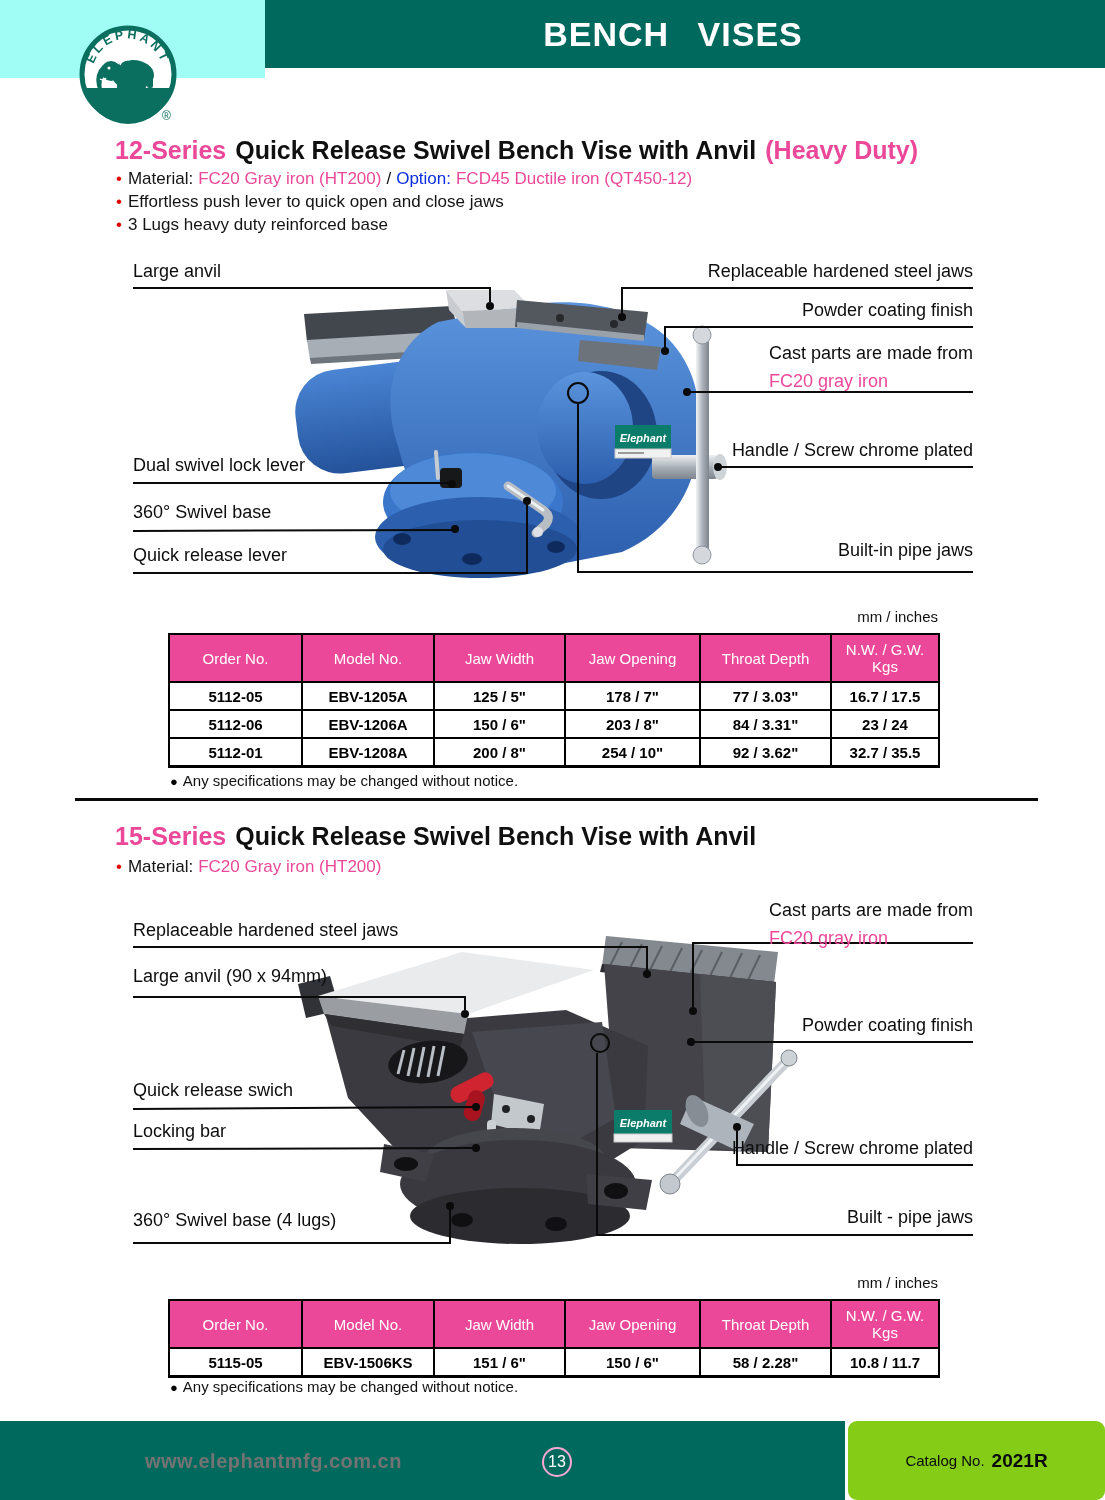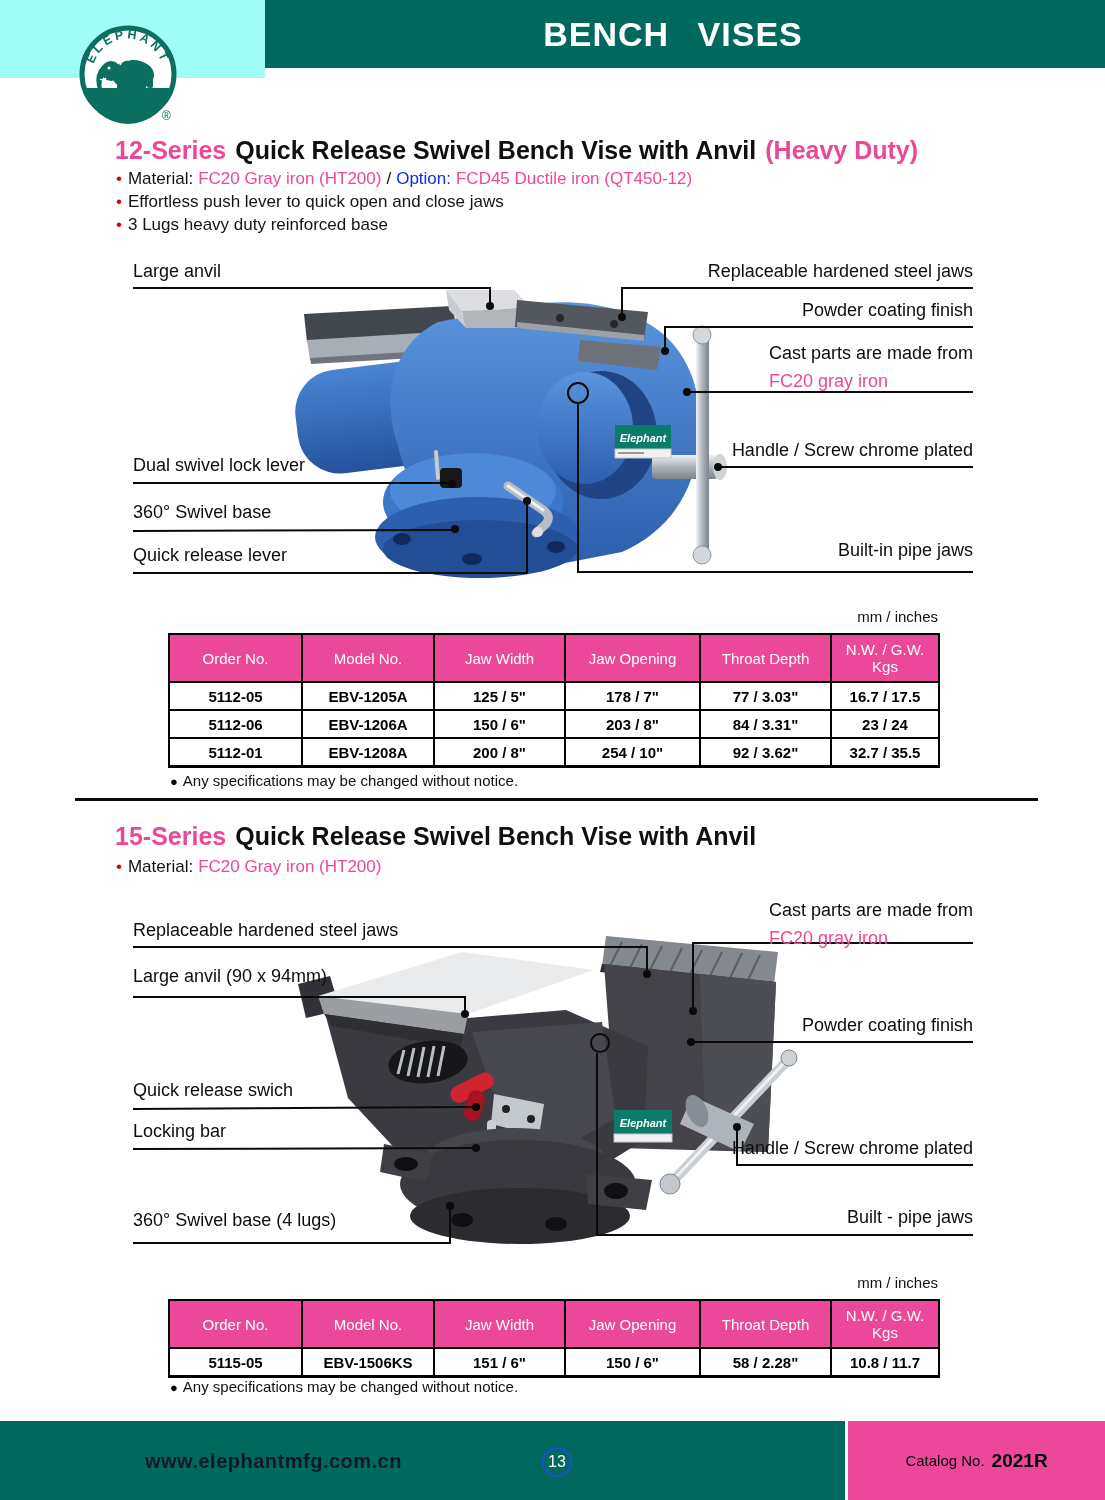--- a/index.html
+++ b/index.html
@@ -29,25 +29,25 @@
   .spec th{background:#ec4899;color:#fff;font-size:15px;font-weight:400;border:2px solid #000;
            height:44px;padding:1px 2px;line-height:17px;text-align:center;}
   .spec td{font-size:15px;font-weight:700;color:#000;text-align:center;border:2px solid #000;
            height:24px;padding:1px 2px;}
   .spec tr.last td{border-bottom:3px solid #000;}
   .note{position:absolute;font-size:15px;color:#111;white-space:nowrap;}
   .note .bdot2{color:#000;margin-right:5px;font-size:13px;}
   .divider{position:absolute;left:75px;top:798px;width:963px;border-top:3px solid #0a0a0a;}
   
   .ftr-teal{position:absolute;left:0;top:1421px;width:845px;height:79px;background:#00695e;}
-  .ftr-site{position:absolute;left:145px;top:1450px;color:#0f172a;font-size:20px;font-weight:700;letter-spacing:.5px;}
-  .ftr-page{position:absolute;left:542px;top:1447px;width:30px;height:30px;border:2px solid #1d4ed8;
+  .ftr-site{position:absolute;left:145px;top:1450px;color:#737373;font-size:20px;font-weight:700;letter-spacing:.5px;}
+  .ftr-page{position:absolute;left:542px;top:1447px;width:30px;height:30px;border:2px solid #f9a8d4;
             border-radius:50%;color:#fff;font-size:16px;display:flex;align-items:center;justify-content:center;box-sizing:border-box;}
-  .ftr-cyan{position:absolute;left:848px;top:1421px;width:257px;height:79px;background:#ec4899;
-            display:flex;align-items:center;justify-content:center;color:#0a0a0a;}
+  .ftr-cyan{position:absolute;left:848px;top:1421px;width:257px;height:79px;background:#84cc16;
+            display:flex;align-items:center;justify-content:center;color:#0a0a0a;border-radius:9px;}
   .ftr-cyan .cl{font-size:15px;margin-right:7px;}
   .ftr-cyan .cv{font-size:19px;font-weight:700;}
 </style>
 </head>
 <body>
 
 <div class="page">
 
   <div class="hdr-cyan"></div>
   <div class="hdr-teal"></div>

